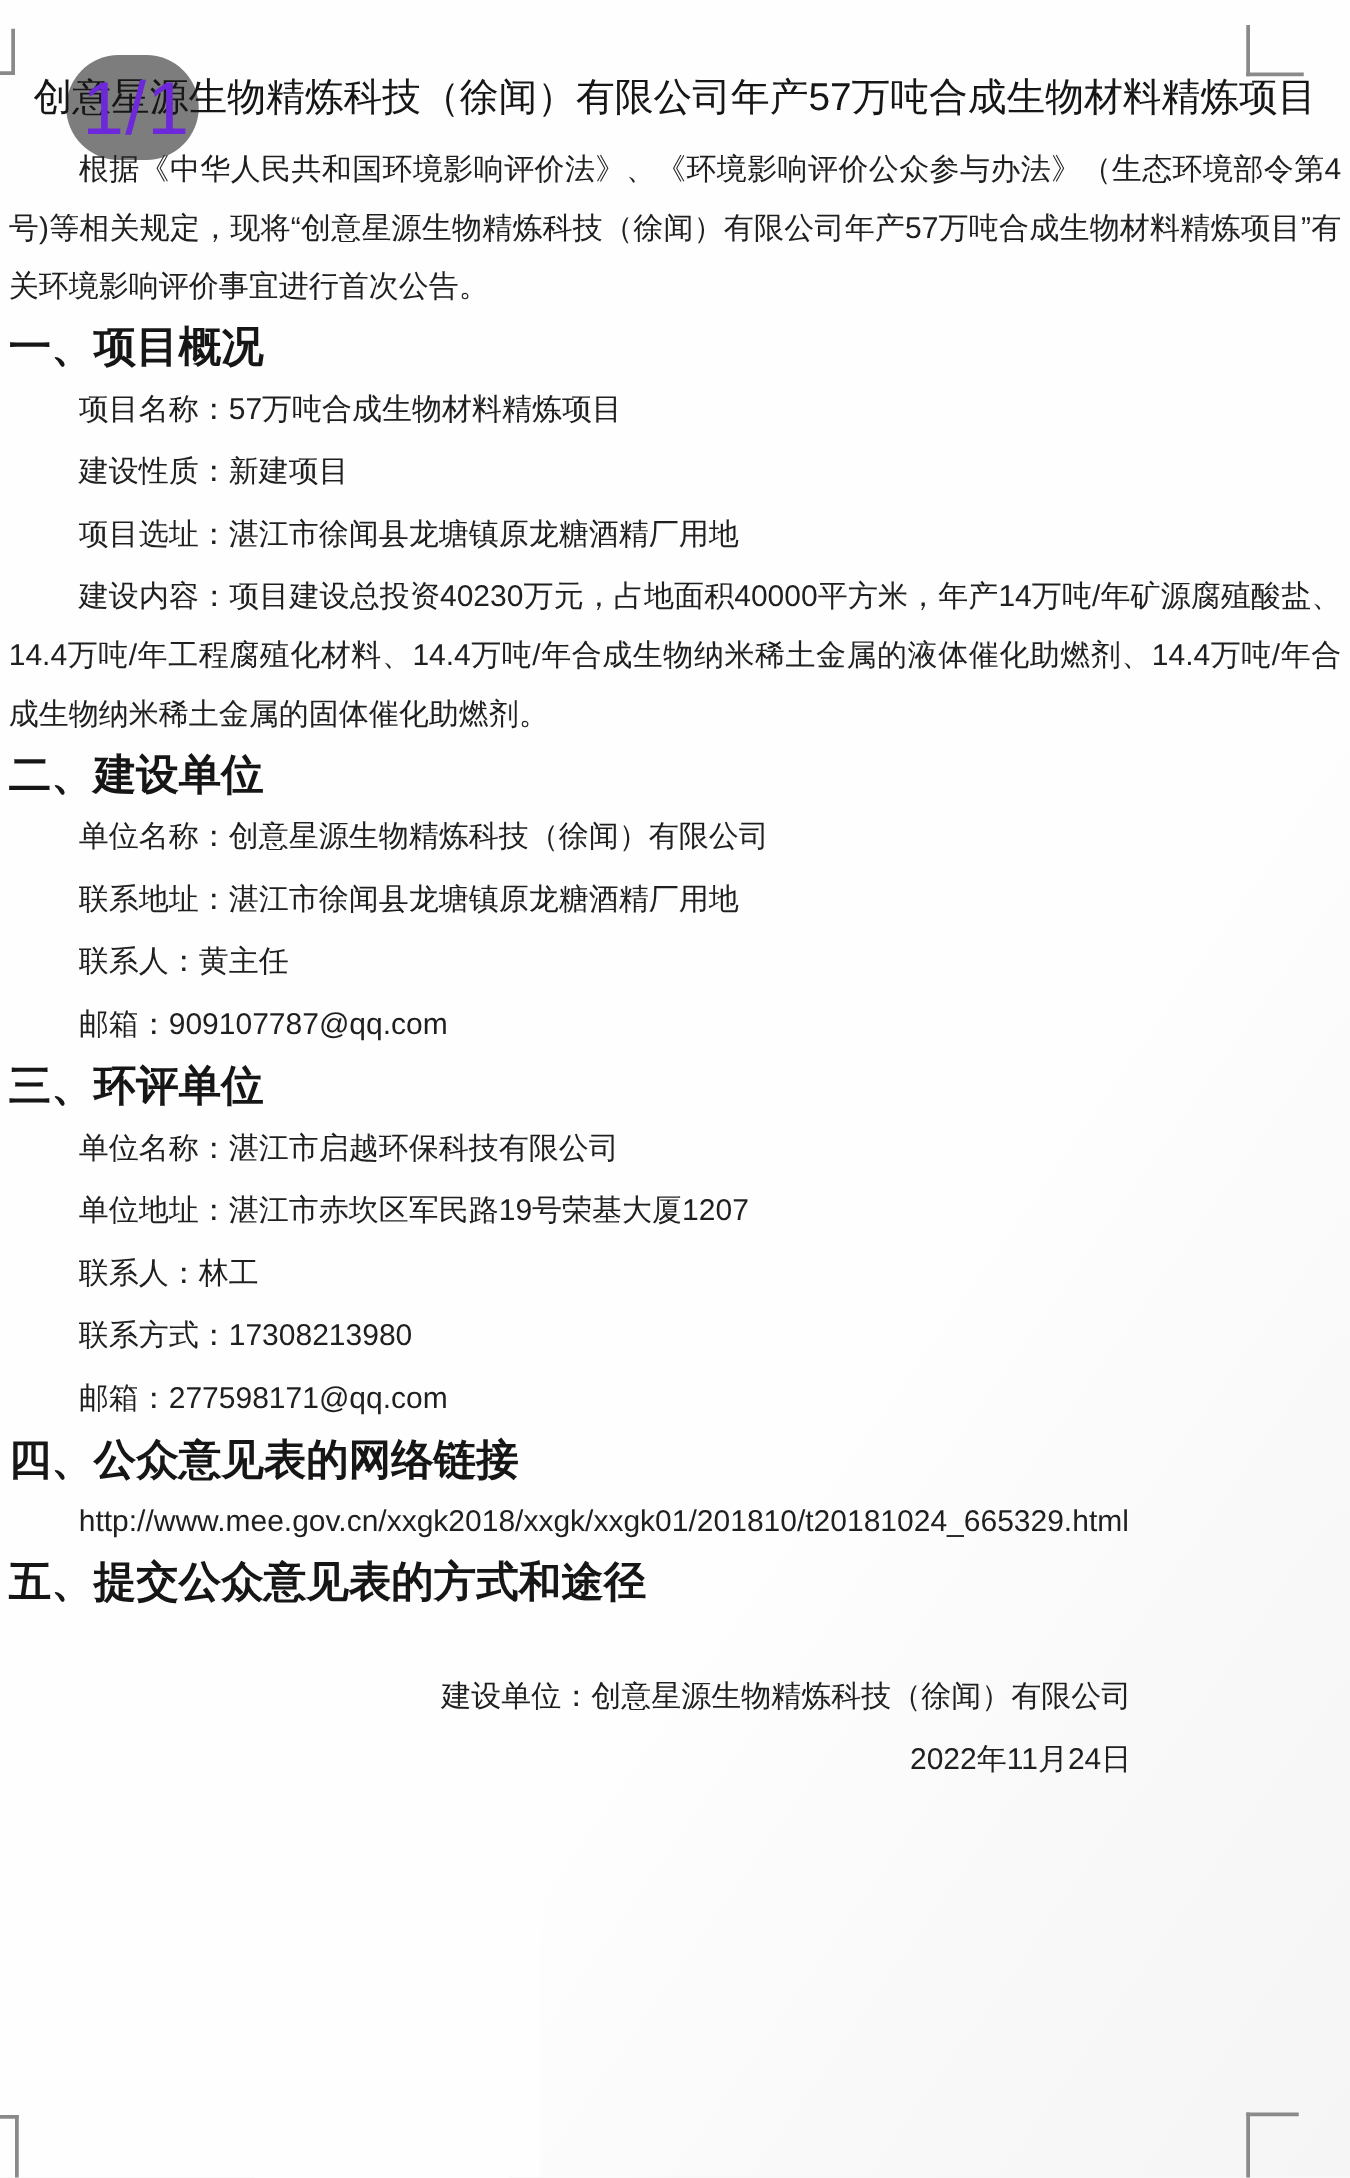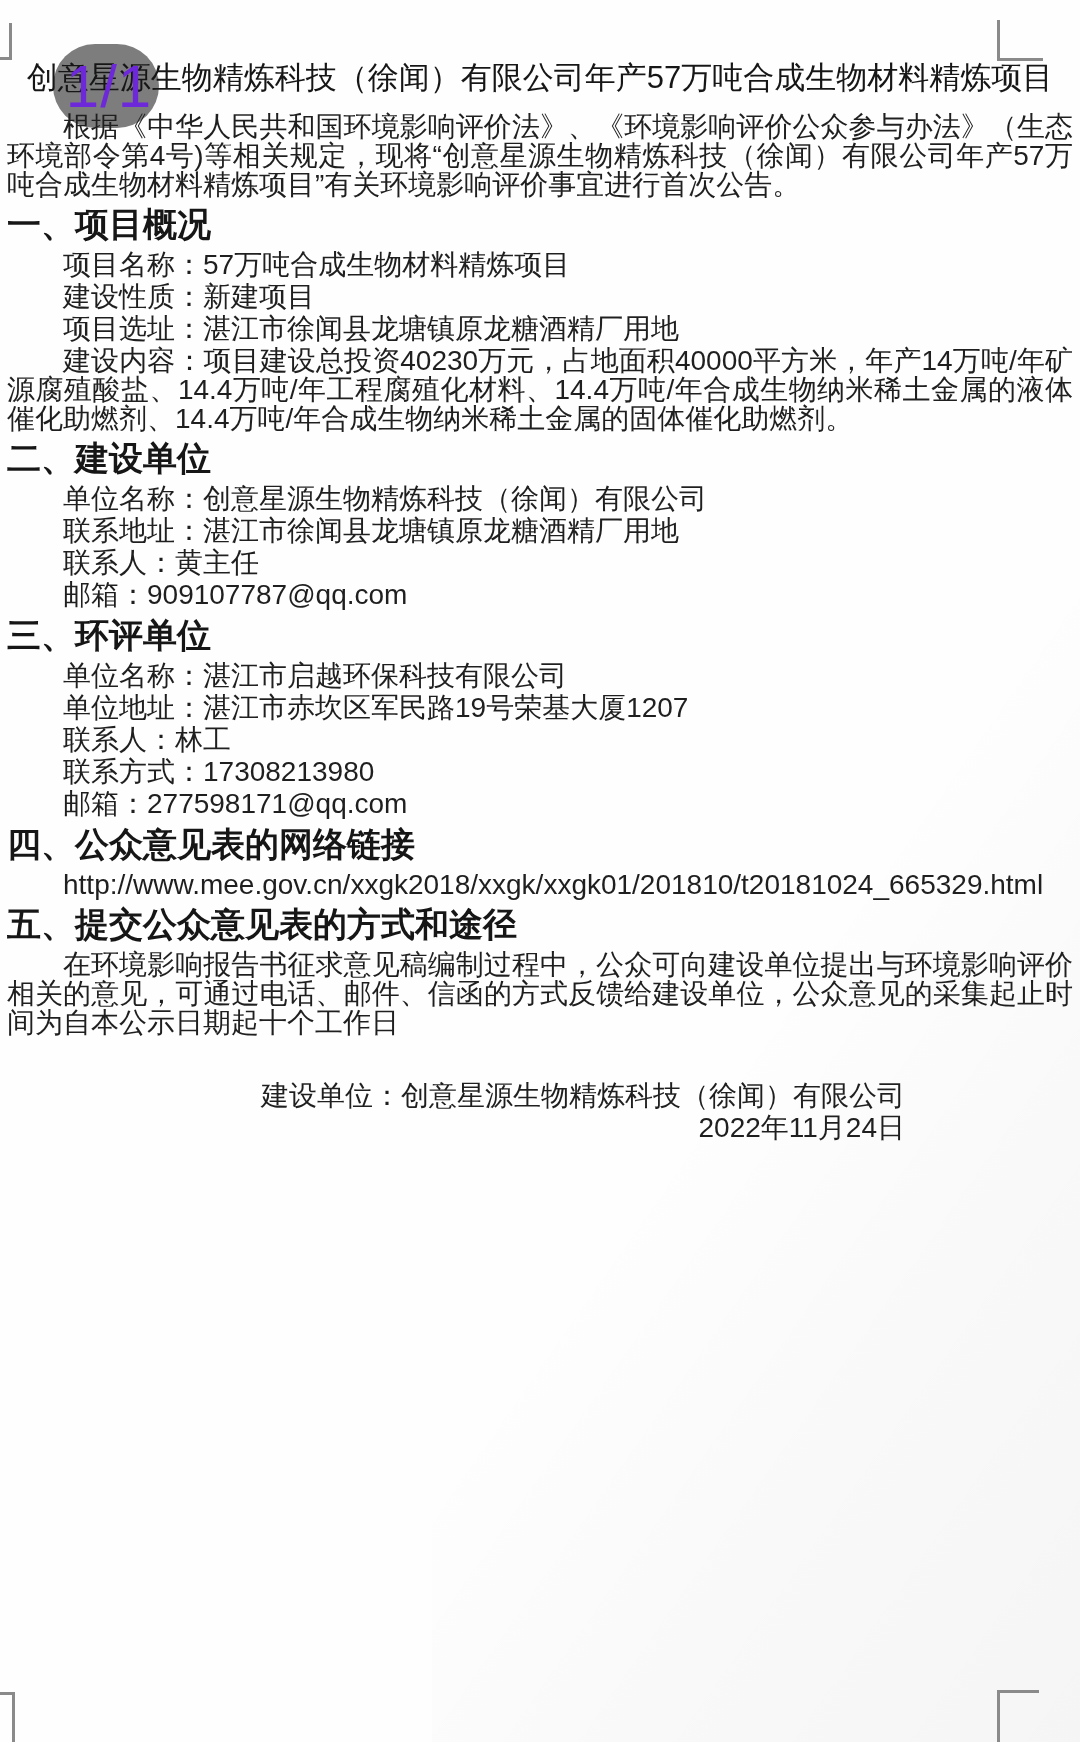--- a/index.html
+++ b/index.html
@@ -44,21 +44,21 @@
   .content {
     position: relative; z-index: 1;
     padding: 52px 7px 0 7px;
   }
   h1 {
     margin: 0 0 8px 0;
     font-size: 31px; line-height: 52px; font-weight: 400;
     text-align: center; color: #161616;
   }
   h1 span { display: block; }
-  p { margin: 0; font-size: 28px; line-height: 29px; }
+  p { margin: 0; font-size: 24px; line-height: 47px; }
   .para {
     text-indent: 56px; text-align: justify; margin-bottom: 2px;
   }
   .heading {
     font-weight: 700; font-size: 34px; line-height: 47px;
     margin: 2px 0 2px 0; color: #161616;
   }
   .item { padding-left: 0; text-indent: 56px; margin-bottom: 3px; }
   .wrap-item { text-indent: 56px; text-align: justify; margin-bottom: 2px; }
   .link-line { text-indent: 56px; margin-bottom: 2px; word-break: break-all; }
@@ -104,21 +104,20 @@
     <p class="item">单位名称：湛江市启越环保科技有限公司</p>
     <p class="item">单位地址：湛江市赤坎区军民路19号荣基大厦1207</p>
     <p class="item">联系人：林工</p>
     <p class="item">联系方式：17308213980</p>
     <p class="item">邮箱：277598171@qq.com</p>
 
     <p class="heading">四、公众意见表的网络链接</p>
     <p class="link-line">http://www.mee.gov.cn/xxgk2018/xxgk/xxgk01/201810/t20181024_665329.html</p>
 
     <p class="heading">五、提交公众意见表的方式和途径</p>
-    <p class="para">在环境影响报告书征求意见稿编制过程中，公众可向建设单位提出与环境影响评价相关的意见，可通过电话、邮件、信函的方式反馈给建设单位，公众意见的采集起止时间为自本公示日期起十个工作日</p>
 
     <div class="footer">
       <p>建设单位：创意星源生物精炼科技（徐闻）有限公司</p>
       <p>2022年11月24日</p>
     </div>
 
   </div>
 </div>
 
 </body></html>

